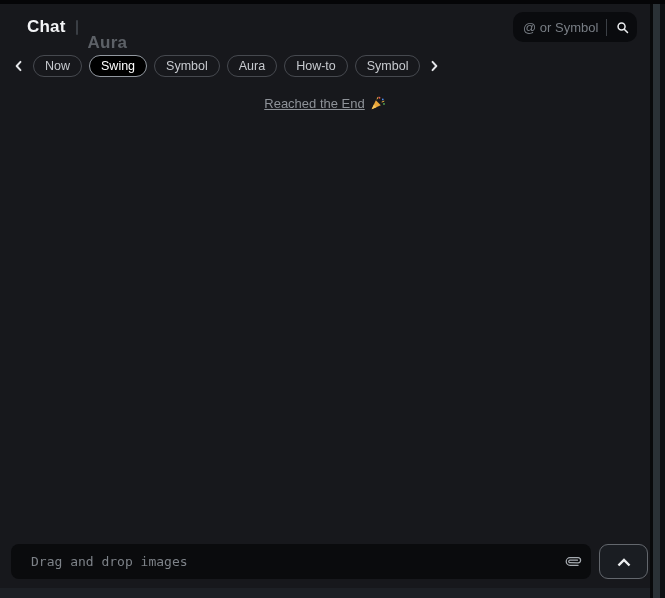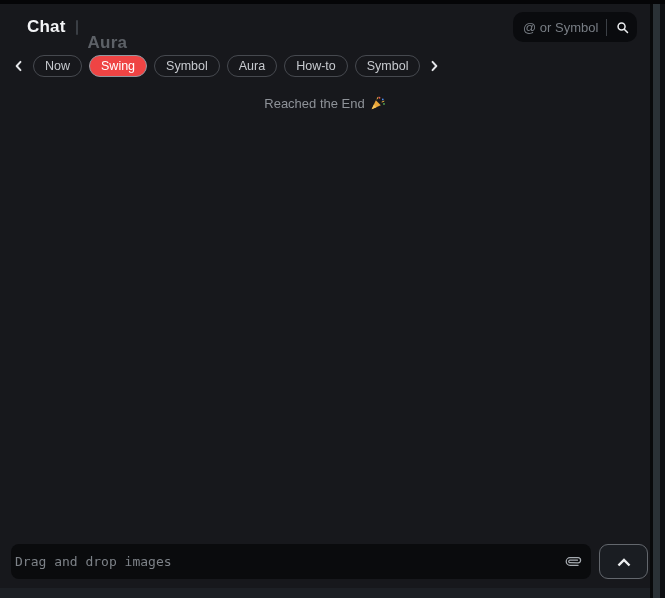--- a/index.html
+++ b/index.html
@@ -31,31 +31,31 @@
   .search input { flex:1; min-width:0; background:transparent; border:none; outline:none; color:#c8ccd1; font-size:13px; padding-left:10px; font-family:"Liberation Sans", sans-serif; }
   .search input::placeholder { color:#787d84; }
   .search-divider { width:1px; height:17px; background:#3c4046; flex:none; }
   .search-btn { width:30px; height:30px; flex:none; background:transparent; border:none; color:#eceef0; display:flex; align-items:center; justify-content:center; cursor:pointer; }
 
   
   .filter-row { position:absolute; top:55px; left:0; width:650px; height:22px; display:flex; align-items:center; padding-left:12px; gap:7px; }
   .scroll-btn { background:none; border:none; color:#e4e6e9; padding:0; display:flex; align-items:center; cursor:pointer; flex:none; }
   .chips { display:flex; align-items:center; gap:7px;justify-content:center; }
   .chip { height:22px; padding:0 11px; border-radius:11px; border:1px solid #46494f; background:transparent; color:#c7cacf; font-size:12.5px; font-family:"Liberation Sans", sans-serif; display:flex; align-items:center; cursor:pointer; white-space:nowrap; }
-  .chip.selected { background:#ef4444; border-color:#9298a0; color:#ffffff; }
+  .chip.selected { background:#000000; border-color:#9298a0; color:#ffffff; }
 
   
-  .end-banner { position:absolute; top:95px; left:0; width:650px; display:flex; justify-content:center; align-items:center; gap:5px; color:#8e9298; font-size:13px; }
+  .end-banner { position:absolute; top:95px; left:0; width:650px; display:flex; justify-content:center; align-items:center; gap:5px; color:#8e9298; font-size:13px;text-decoration:underline; }
 
   .messages { position:absolute; top:120px; left:0; width:650px; height:420px; }
 
   
   .composer { position:absolute; left:0; top:544px; width:650px; height:35px; }
   .input-wrap { position:absolute; left:11px; top:0; width:580px; height:35px; background:#0a0b0d; border-radius:8px; display:flex; align-items:center; }
-  .msg-input { flex:1; min-width:0; background:transparent; border:none; outline:none; color:#cfd3d8; font-family:"DejaVu Sans Mono","Liberation Mono",monospace; font-size:13px; padding-left:4px; }
+  .msg-input { flex:1; min-width:0; background:transparent; border:none; outline:none; color:#cfd3d8; font-family:"DejaVu Sans Mono","Liberation Mono",monospace; font-size:13px; padding-left:20px; }
   .msg-input::placeholder { color:#7d8288; }
   .attach { background:none; border:none; padding:0 10px 0 0; color:#a6abb1; cursor:pointer; display:flex; align-items:center; }
   .send { position:absolute; left:599px; top:0; width:49px; height:35px; border-radius:9px; border:1px solid #63676d; background:#1a1d22; color:#edeef0; display:flex; align-items:center; justify-content:center; cursor:pointer; }
 </style>
 </head>
 <body>
 
 <div class="top-strip"></div>
 
 <div class="header">

